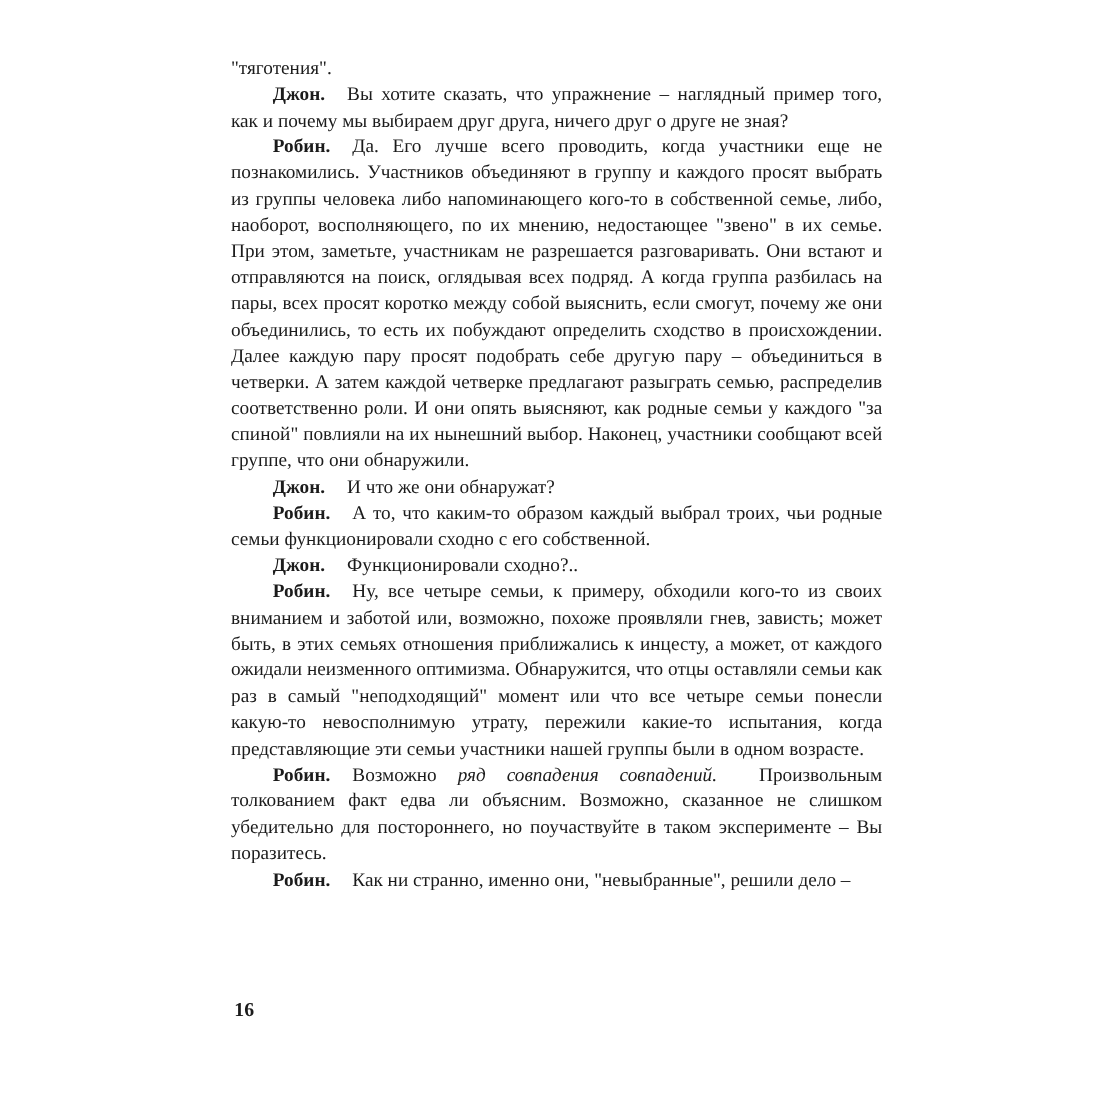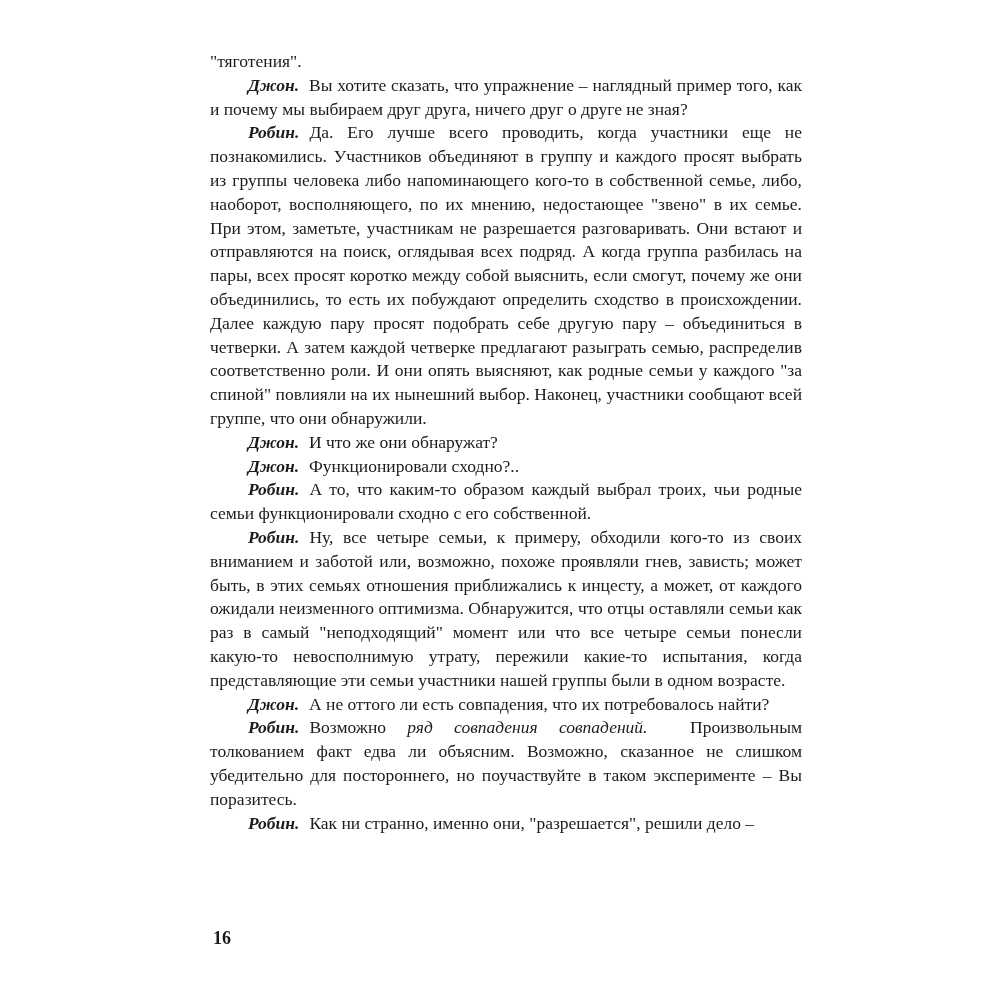--- a/index.html
+++ b/index.html
@@ -28,45 +28,43 @@
   .text-block p {
     margin: 0;
     padding: 0;
     text-indent: 38px;
   }
   .text-block p.no-indent {
     text-indent: 0;
   }
   .speaker {
     font-weight: bold;
-    margin-right: 10px;
-    font-style: italic;
+    margin-right: 20px;
   }
   .italic {
     font-style: italic;
   }
   .page-number {
     position: absolute;
     left: 213px;
-    top: 928px;
+    top: 908px;
     font-size: 18px;
     font-weight: bold;
     color: #1b1b1b;
   }
 </style>
 </head>
 <body>
 
 <div class="page">
   <div class="text-block">
       <p class="no-indent"><span>"тяготения".</span></p>
       <p><span class="speaker">Джон.</span><span>Вы хотите сказать, что упражнение – наглядный пример того, как и почему мы выбираем друг друга, ничего друг о друге не зная?</span></p>
       <p><span class="speaker">Робин.</span><span>Да. Его лучше всего проводить, когда участники еще не познакомились. Участников объединяют в группу и каждого просят выбрать из группы человека либо напоминающего кого-то в собственной семье, либо, наоборот, восполняющего, по их мнению, недостающее "звено" в их семье. При этом, заметьте, участникам не разрешается разговаривать. Они встают и отправляются на поиск, оглядывая всех подряд. А когда группа разбилась на пары, всех просят коротко между собой выяснить, если смогут, почему же они объединились, то есть их побуждают определить сходство в происхождении. Далее каждую пару просят подобрать себе другую пару – объединиться в четверки. А затем каждой четверке предлагают разыграть семью, распределив соответственно роли. И они опять выясняют, как родные семьи у каждого "за спиной" повлияли на их нынешний выбор. Наконец, участники сообщают всей группе, что они обнаружили.</span></p>
       <p><span class="speaker">Джон.</span><span>И что же они обнаружат?</span></p>
+      <p><span class="speaker">Робин.</span><span>А то, что каким-то образом каждый выбрал троих, чьи родные семьи функционировали сходно с его собственной.</span></p>
       <p><span class="speaker">Джон.</span><span>Функционировали сходно?..</span></p>
-      <p><span class="speaker">Робин.</span><span>А то, что каким-то образом каждый выбрал троих, чьи родные семьи функционировали сходно с его собственной.</span></p>
       <p><span class="speaker">Робин.</span><span>Ну, все четыре семьи, к примеру, обходили кого-то из своих вниманием и заботой или, возможно, похоже проявляли гнев, зависть; может быть, в этих семьях отношения приближались к инцесту, а может, от каждого ожидали неизменного оптимизма. Обнаружится, что отцы оставляли семьи как раз в самый "неподходящий" момент или что все четыре семьи понесли какую-то невосполнимую утрату, пережили какие-то испытания, когда представляющие эти семьи участники нашей группы были в одном возрасте.</span></p>
-      <p><span class="speaker">Джон.</span><span>А не оттого ли есть совпадения, что их потребовалось найти?</span></p>
       <p><span class="speaker">Робин.</span><span>Возможно </span><span class="italic">ряд совпадения совпадений.</span><span>&nbsp; Произвольным толкованием факт едва ли объясним. Возможно, сказанное не слишком убедительно для постороннего, но поучаствуйте в таком эксперименте – Вы поразитесь.</span></p>
-      <p><span class="speaker">Робин.</span><span>Как ни странно, именно они, "разрешается", решили дело –</span></p>
+      <p><span class="speaker">Робин.</span><span>Как ни странно, именно они, "невыбранные", решили дело –</span></p>
     </div>
   <div class="page-number">16</div>
 </div>
 
 </body></html>

